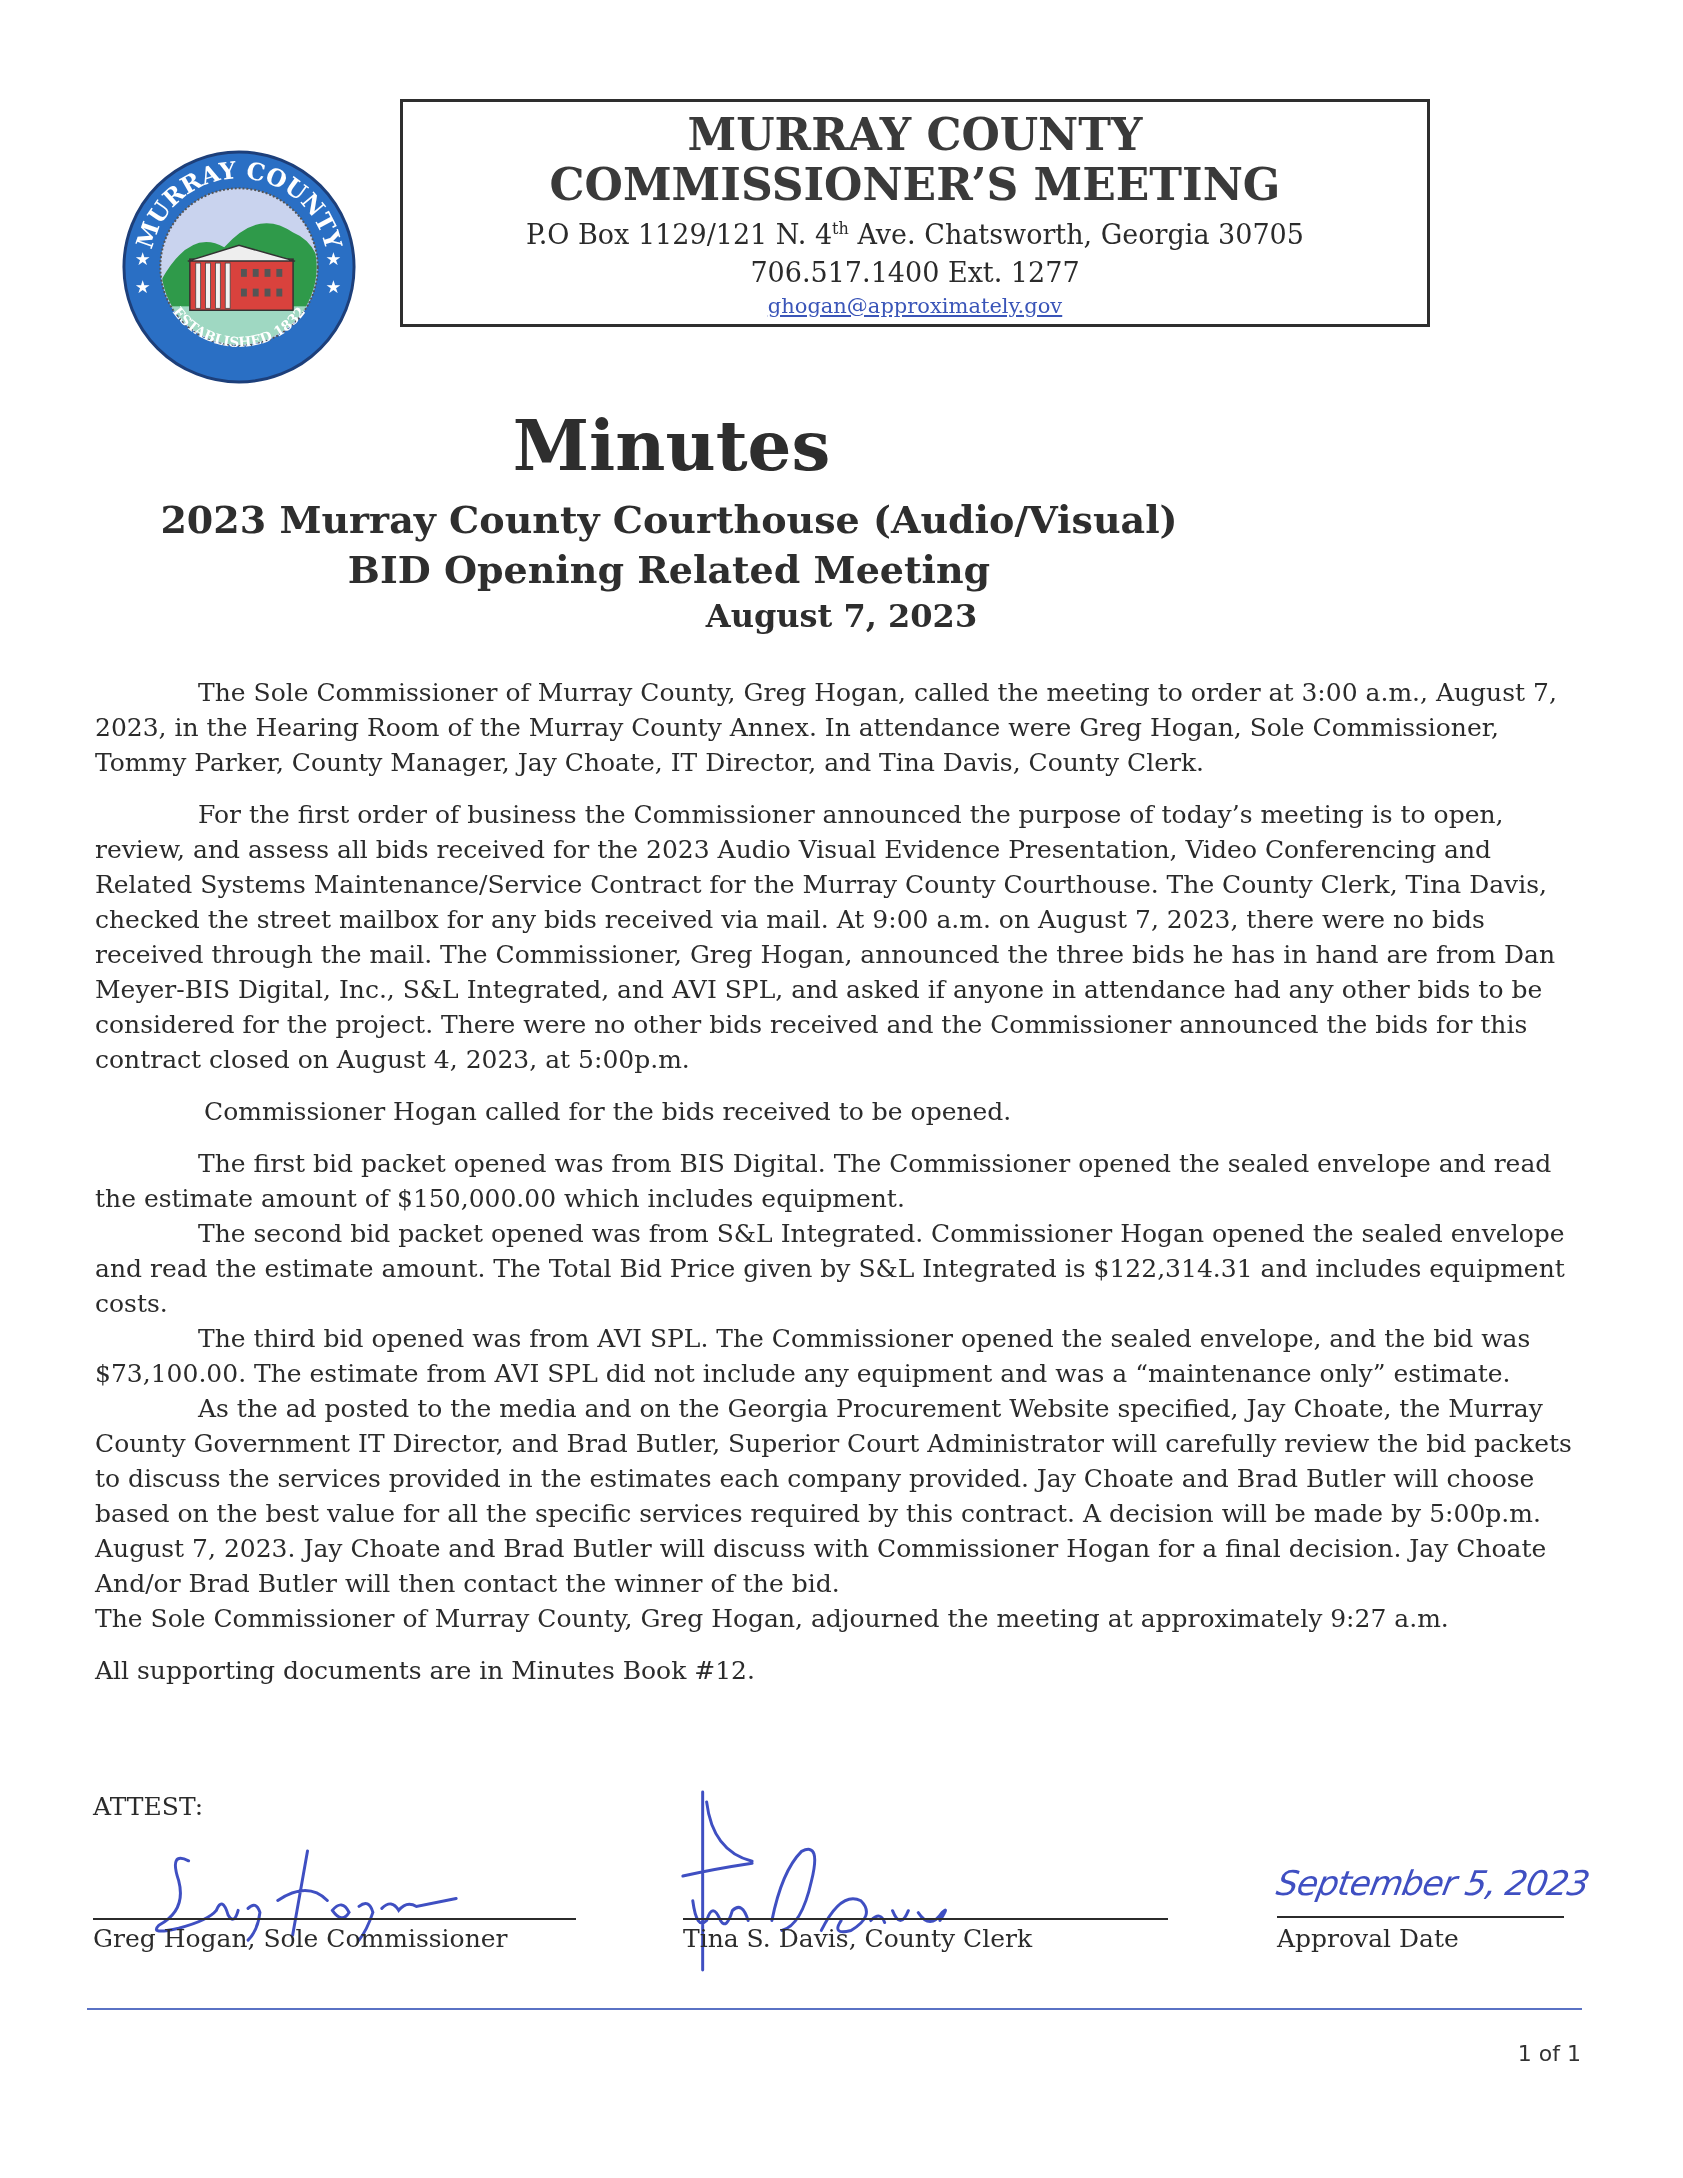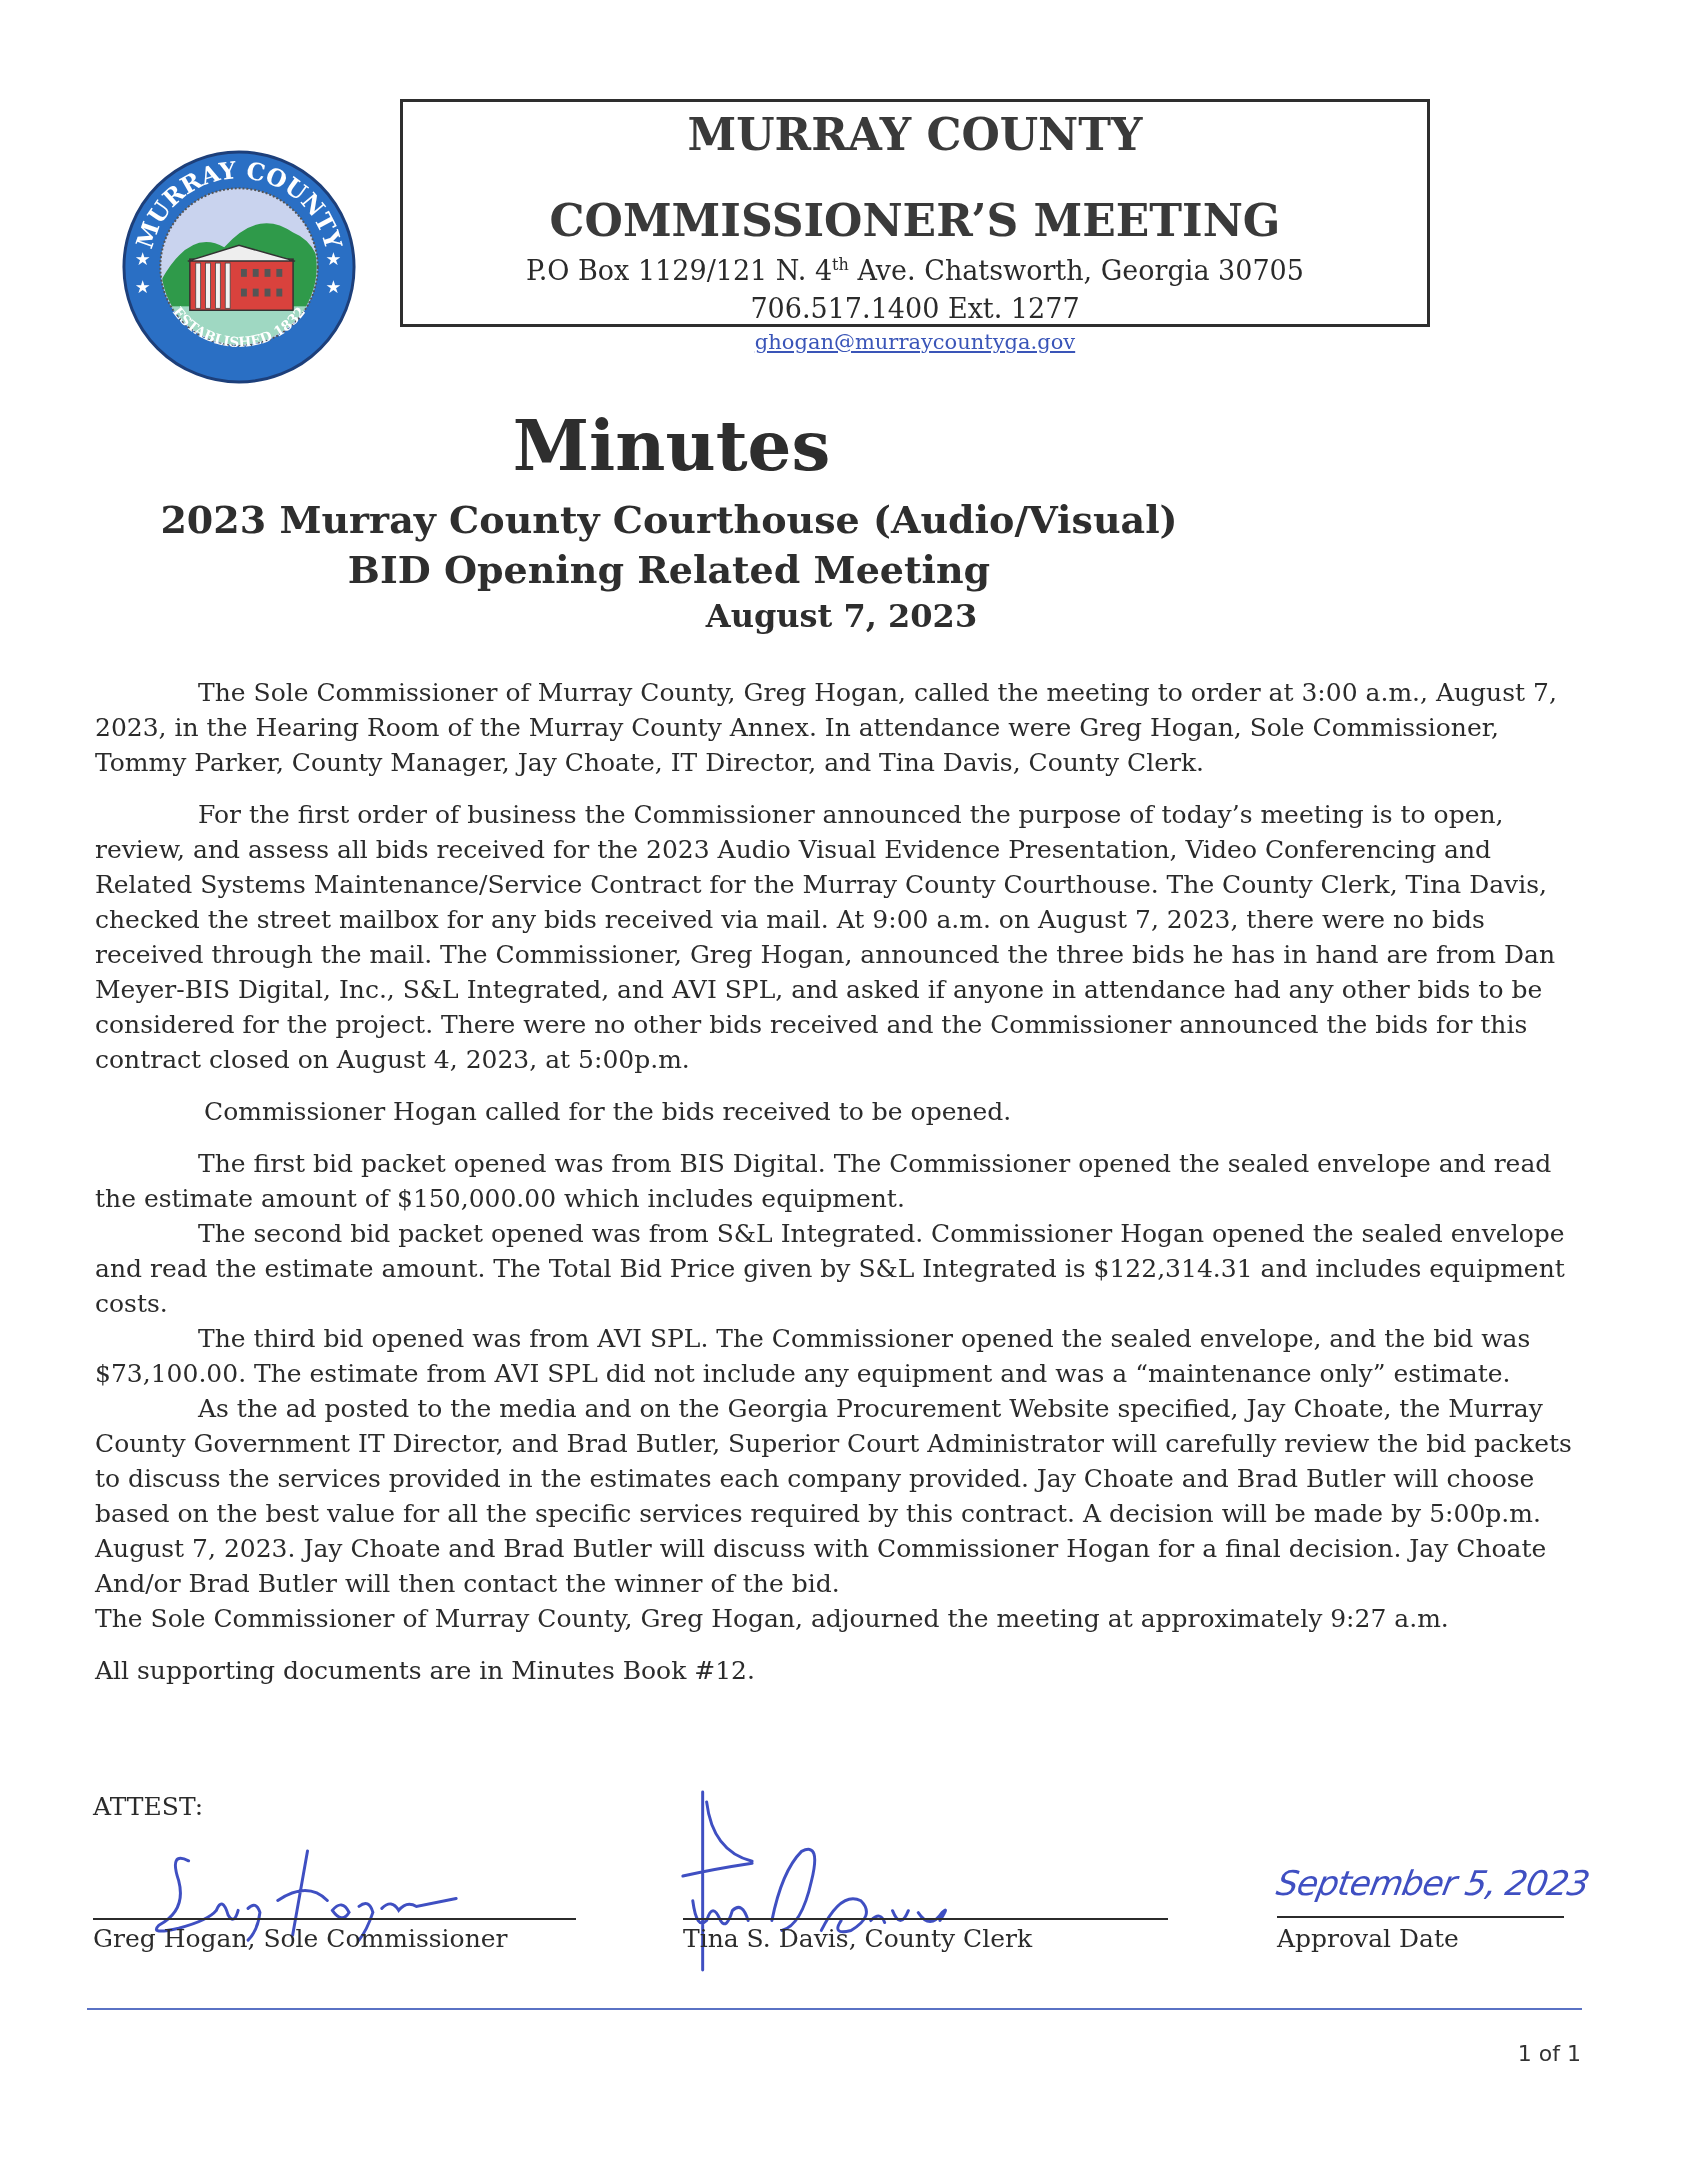--- a/index.html
+++ b/index.html
@@ -7,21 +7,21 @@
            font-family: "DejaVu Serif", "Liberation Serif", serif; color: #2b2b2b; }
     .page { position: absolute; left: 0; top: 0; width: 1683px; height: 2178px; }
 
     
     .seal { position: absolute; left: 121px; top: 149px; width: 236px; height: 236px; }
 
     
     .header-box { position: absolute; left: 400px; top: 99px; width: 1030px; height: 228px;
                   border: 3px solid #2e2e2e; box-sizing: border-box; text-align: center; }
     .hdr-title { font-family: "DejaVu Serif", serif; font-weight: bold; font-size: 44px;
-                 line-height: 50px; color: #3a3a3a; letter-spacing: 0px; margin-top: 36px; }
+                 line-height: 50px; color: #3a3a3a; letter-spacing: 0px; }
     .hdr-title.l1 { margin-top: 8px; }
     .hdr-line { font-family: "DejaVu Serif", serif; font-size: 27px; line-height: 38px; color: #2b2b2b; }
     .hdr-line sup { font-size: 16px; }
     .hdr-email { font-family: "DejaVu Serif", serif; font-size: 21px; line-height: 28px;
                  color: #3a55b8; text-decoration: underline; }
 
     
     .title-main { position: absolute; left: 0; width: 1343px; top: 401px; text-align: center;
                   font-weight: bold; font-size: 69px; line-height: 89px; color: #2e2e2e; }
     .title-sub { position: absolute; left: 0; width: 1338px; text-align: center; font-weight: bold;
@@ -98,21 +98,21 @@
       <text x="208" y="118" font-size="18">★</text>
         <text x="208" y="146" font-size="18">★</text>
     </g>
   </svg>
 
   <div class="header-box">
     <div class="hdr-title l1">MURRAY COUNTY</div>
     <div class="hdr-title">COMMISSIONER’S MEETING</div>
     <div class="hdr-line"><span>P.O Box 1129/121 N. 4</span><sup>th</sup><span> Ave. Chatsworth, Georgia 30705</span></div>
     <div class="hdr-line">706.517.1400 Ext. 1277</div>
-    <div><a class="hdr-email">ghogan@murraycountyga.gov</a></div>
+    <div><a class="hdr-email">ghogan@approximately.gov</a></div>
   </div>
 
   <div class="title-main">Minutes</div>
   <div class="title-sub s1">2023 Murray County Courthouse (Audio/Visual)</div>
   <div class="title-sub s2">BID Opening Related Meeting</div>
   <div class="title-date">August 7, 2023</div>
 
   <div class="body">
     <p class="ind gap">The Sole Commissioner of Murray County, Greg Hogan, called the meeting to order at 3:00 a.m., August 7, 2023, in the Hearing Room of the Murray County Annex. In attendance were Greg Hogan, Sole Commissioner, Tommy Parker, County Manager, Jay Choate, IT Director, and Tina Davis, County Clerk.</p>
     <p class="ind gap">For the first order of business the Commissioner announced the purpose of  today’s meeting is to open, review, and assess all bids received for the 2023 Audio Visual Evidence Presentation, Video Conferencing and Related Systems Maintenance/Service Contract for the Murray County Courthouse. The County Clerk, Tina Davis, checked the street mailbox for any bids received via mail. At 9:00 a.m. on August 7, 2023, there were no bids received through the mail. The Commissioner, Greg Hogan, announced the three bids he has in hand are from Dan Meyer-BIS Digital, Inc., S&amp;L Integrated, and AVI SPL, and asked if anyone in attendance had any other bids to be considered for the project. There were no other bids received and the Commissioner announced the bids for this contract closed on August 4, 2023, at 5:00p.m.</p>

